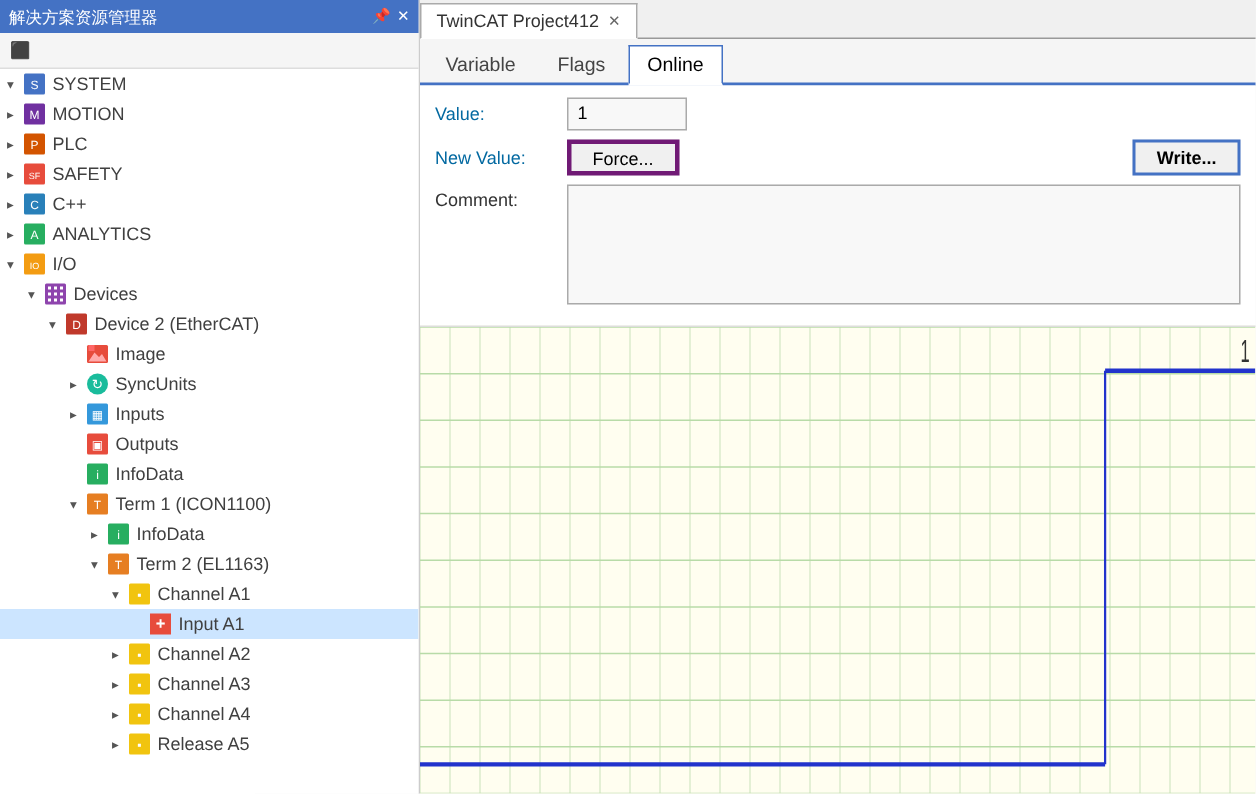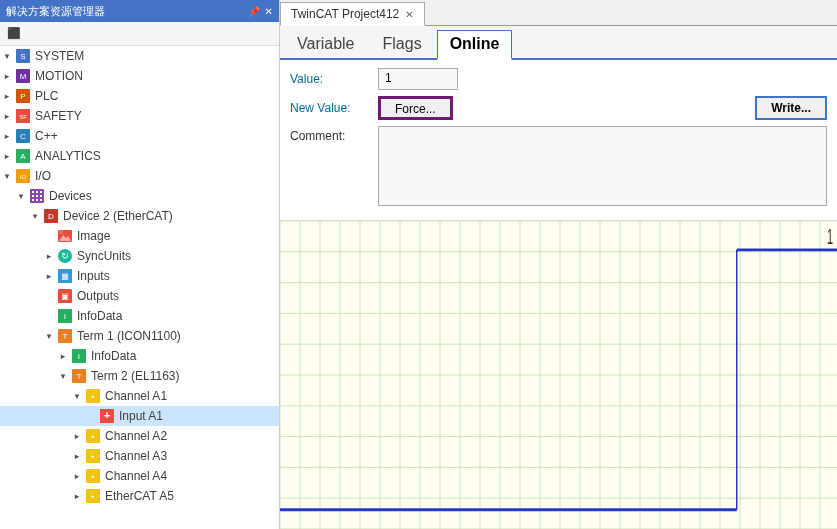--- a/index.html
+++ b/index.html
@@ -166,34 +166,34 @@
 
     .inner-tabs {
       display: flex;
       border-bottom: 2px solid #4472c4;
       background: #f5f5f5;
       padding: 4px 4px 0;
     }
 
     .inner-tab {
       padding: 4px 12px;
-      font-size: 16px;
+      font-size: 13px;
       cursor: pointer;
       color: #444;
       border: 1px solid transparent;
       margin-right: 2px;
     }
 
     .inner-tab.active {
       background: white;
       border: 1px solid #4472c4;
       border-bottom: 2px solid white;
       margin-bottom: -2px;
       color: #000;
-      font-weight: 700;
+      font-weight: 400;
     }
 
     
     .form-area {
       padding: 8px 10px;
       background: white;
     }
 
     .form-row {
       display: flex;
@@ -548,21 +548,21 @@
           </div>
           <div class="tree-item">
             <span class="tree-indent" style="width: 70px;"></span>
             <span class="tree-arrow">▸</span>
             <span class="tree-icon">
               <svg width="16" height="16" viewBox="0 0 16 16">
                 <rect x="1" y="1" width="14" height="14" rx="1" fill="#f1c40f"></rect>
                 <text x="8" y="11" text-anchor="middle" font-size="8" fill="white">▪</text>
               </svg>
             </span>
-            <span class="tree-label">EtherCAT A5</span>
+            <span class="tree-label">Release A5</span>
           </div>
         </div>
     </div>
   </div>
 
   <div class="right-panel">
 
     <div class="tab-bar-outer">
       <div class="tab-item active">
         <span>TwinCAT Project412</span>

